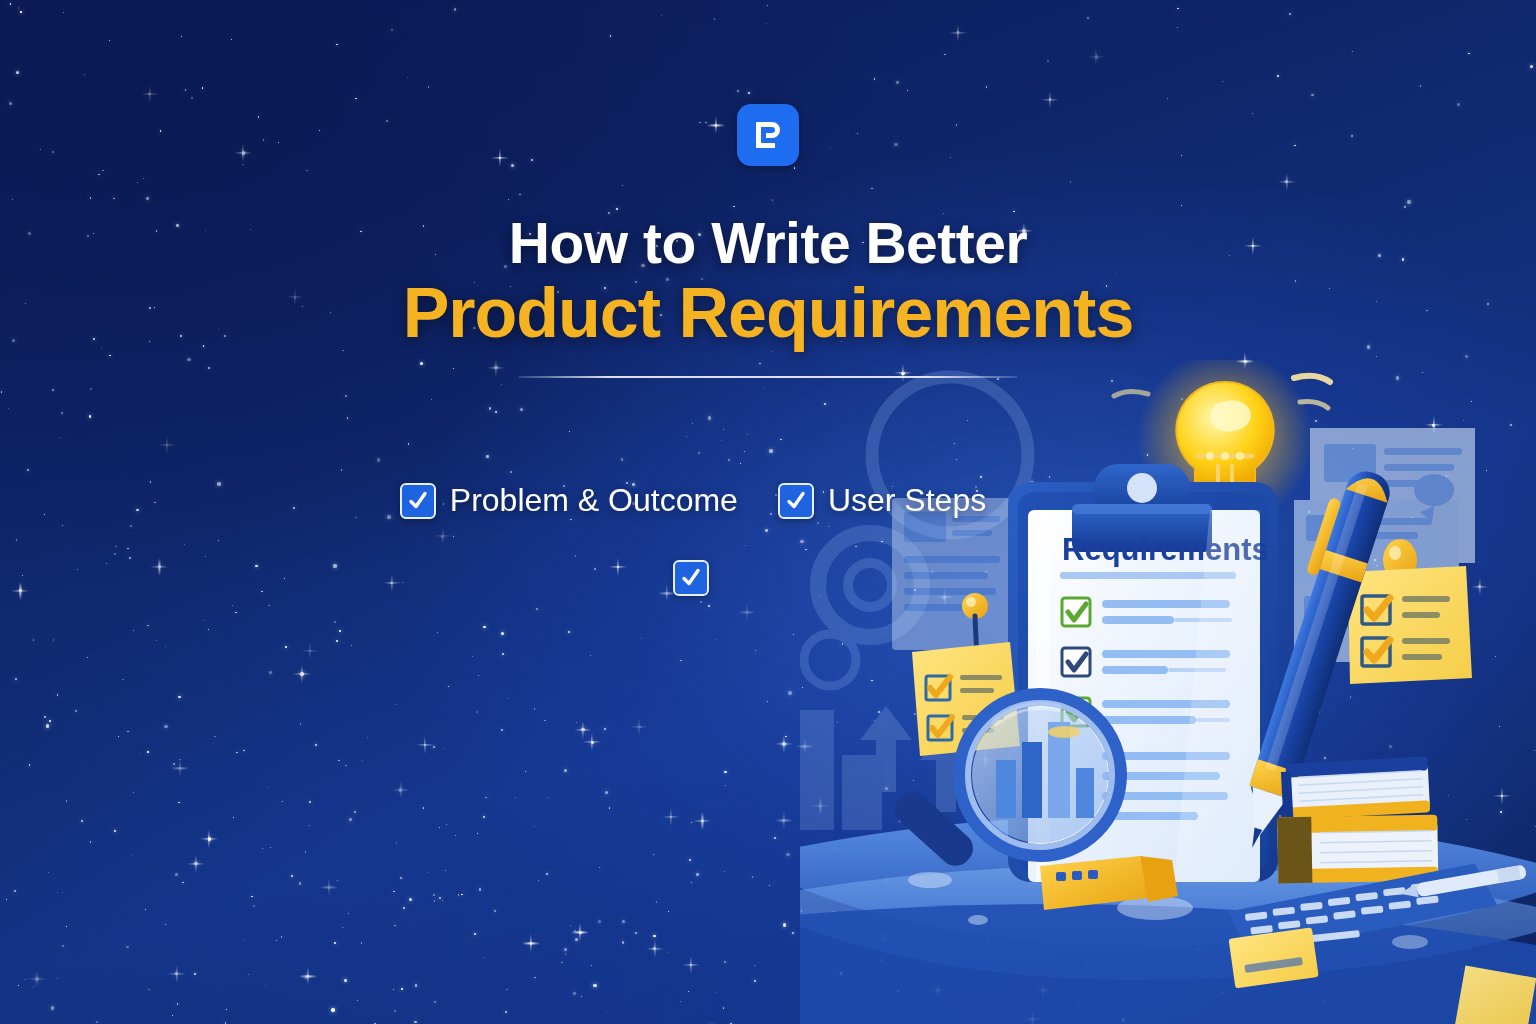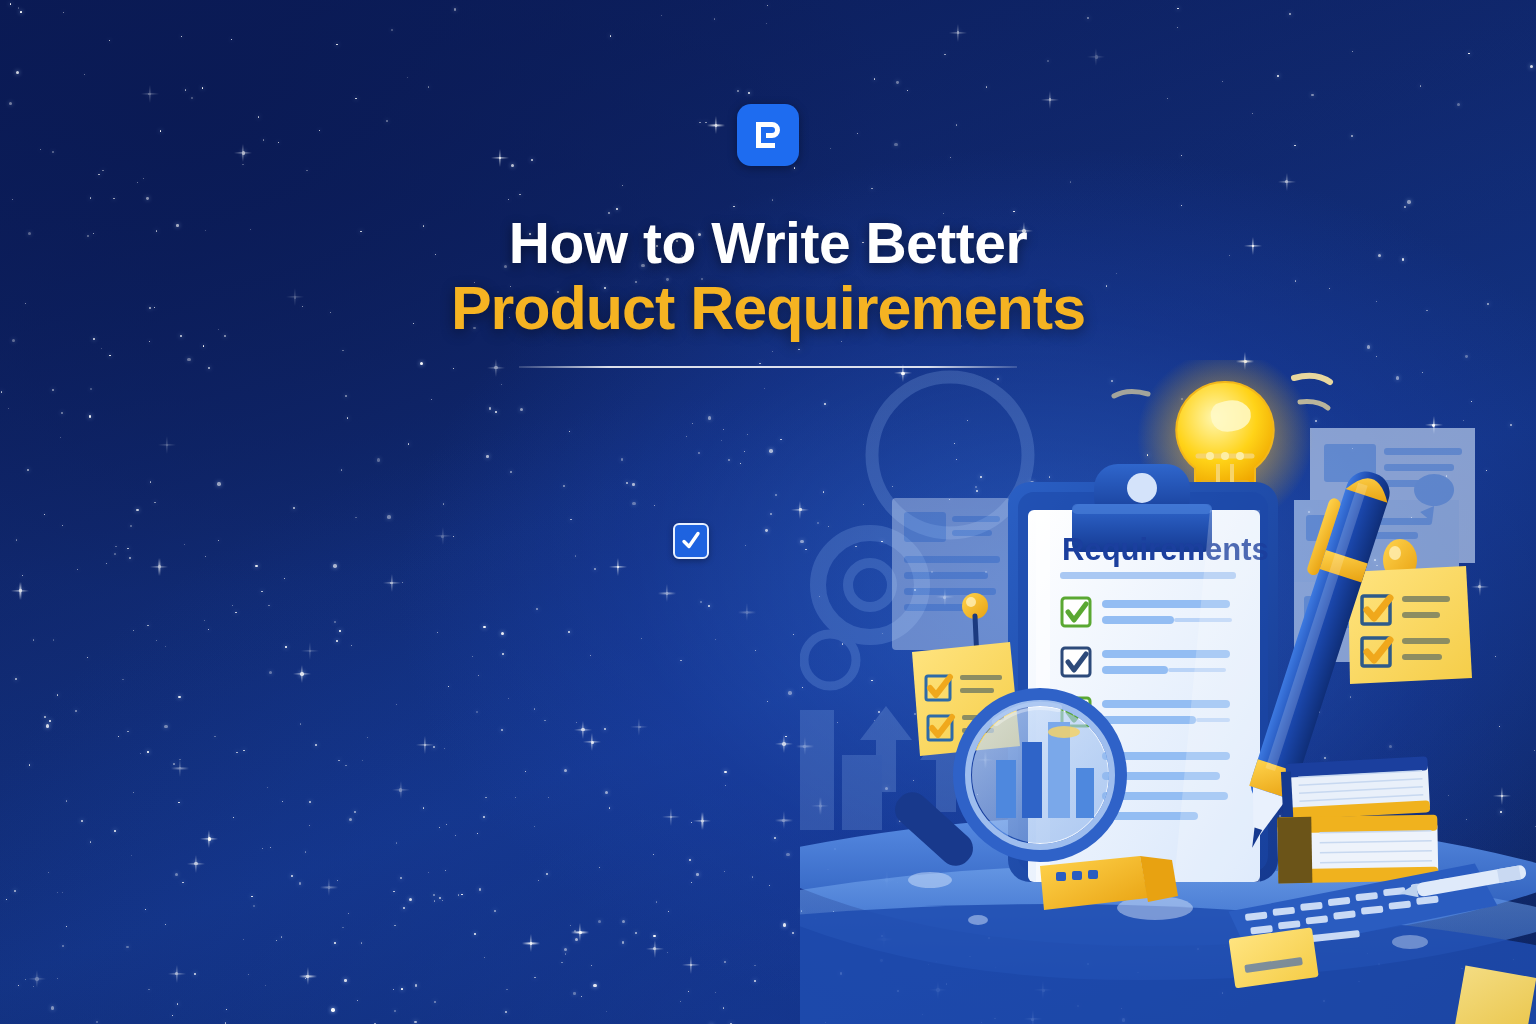--- a/index.html
+++ b/index.html
@@ -50,21 +50,21 @@
     text-shadow:0 2px 8px rgba(0,0,0,0.35);
   }
 
   
   #headline { position:absolute; top:212px; left:0; width:1536px; text-align:center; }
   .hl-line1 {
     font-size:57px; font-weight:700; color:#ffffff; line-height:1.12;
     letter-spacing:-0.5px; text-shadow:0 3px 12px rgba(0,0,0,0.45);
   }
   .hl-line2 {
-    font-size:61px; font-weight:700; color:#F5B322; line-height:1.12;
+    font-size:70px; font-weight:700; color:#F5B322; line-height:1.12;
     letter-spacing:-1px; text-shadow:0 3px 14px rgba(0,0,0,0.45);
     margin-top:-2px;
   }
   .hl-line3 {
     font-size:45px; font-weight:400; color:#ffffff; line-height:1.2;
     letter-spacing:0px; text-shadow:0 3px 12px rgba(0,0,0,0.45);
     margin-top:6px;
   }
   #hl-divider {
     width:498px; height:2px; margin:24px auto 0;
@@ -1104,20 +1104,38 @@
     </div>
   </div>
 
   <div id="headline">
     <div class="hl-line1">How to Write Better</div>
     <div class="hl-line2">Product Requirements</div>
     <div id="hl-divider"></div>
   </div>
 
   <div id="features">
+    <div class="feat-row row1">
+      <div class="feat">
+        <span class="cb">
+          <svg width="22" height="22" viewBox="0 0 22 22">
+              <path d="M4 11.5 l5 5 l9 -13" stroke="#ffffff" stroke-width="3.4" fill="none" stroke-linecap="round" stroke-linejoin="round"></path>
+            </svg>
+        </span>
+        <span class="feat-label">Problem &amp; Outcome</span>
+      </div>
+      <div class="feat">
+        <span class="cb">
+          <svg width="22" height="22" viewBox="0 0 22 22">
+              <path d="M4 11.5 l5 5 l9 -13" stroke="#ffffff" stroke-width="3.4" fill="none" stroke-linecap="round" stroke-linejoin="round"></path>
+            </svg>
+        </span>
+        <span class="feat-label">User Steps</span>
+      </div>
+    </div>
     <div class="feat-row row2">
       <div class="feat">
         <span class="cb">
           <svg width="22" height="22" viewBox="0 0 22 22">
               <path d="M4 11.5 l5 5 l9 -13" stroke="#ffffff" stroke-width="3.4" fill="none" stroke-linecap="round" stroke-linejoin="round"></path>
             </svg>
         </span>
       </div>
     </div>
   </div>

